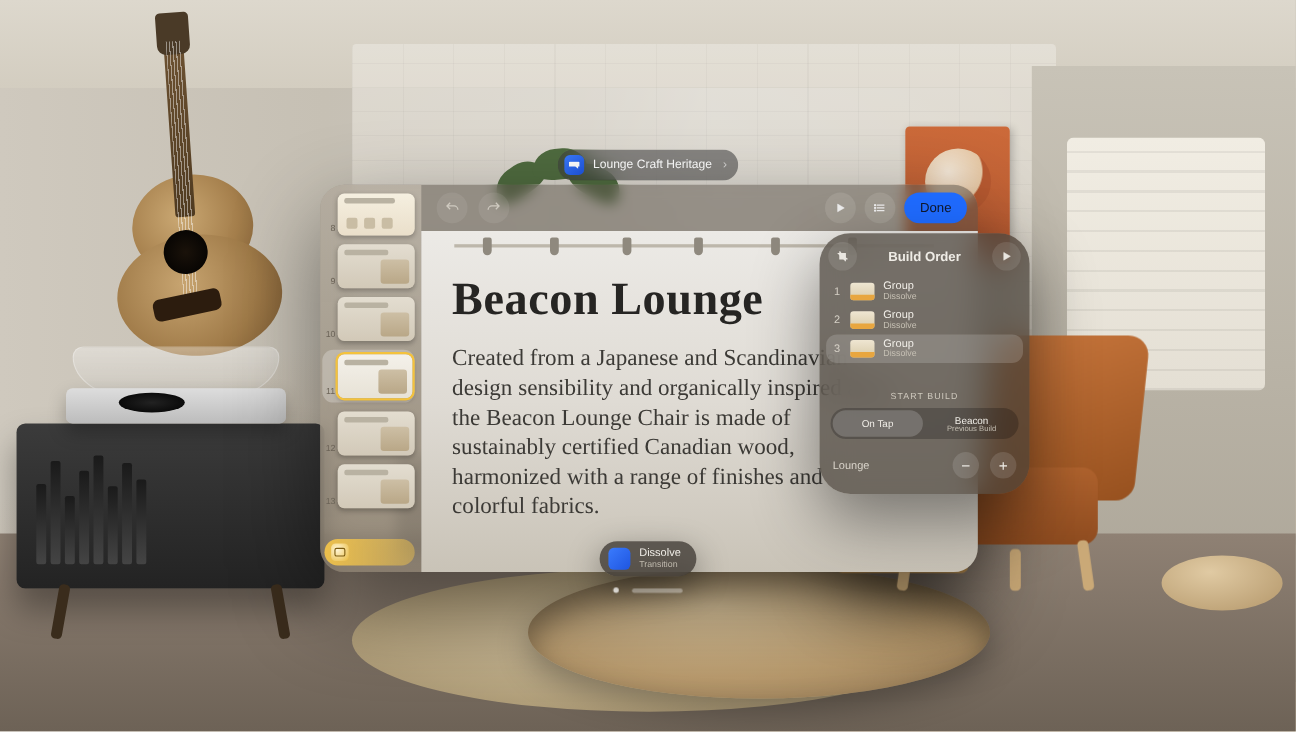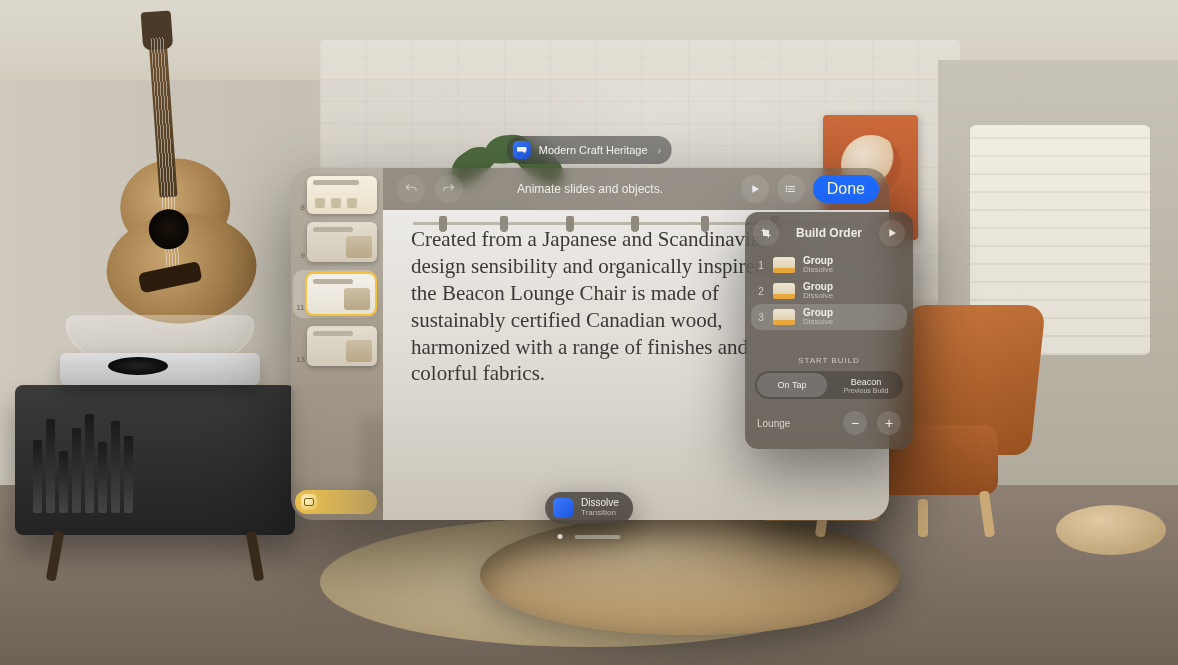--- a/index.html
+++ b/index.html
@@ -90,21 +90,21 @@
   .win { position:absolute; left:291px; top:168px; width:598px; height:352px; border-radius:22px; overflow:hidden;
     background:rgba(90,82,72,.55); box-shadow:0 30px 80px rgba(0,0,0,.45); backdrop-filter:blur(6px);}
 
   .toolbar { position:absolute; left:0; right:0; top:0; height:42px; display:flex; align-items:center; color:#e9e6e0; }
   .toolbar .histbtn { width:28px; height:28px; border-radius:14px; background:rgba(255,255,255,.08); display:flex; align-items:center; justify-content:center; margin-left:10px; }
   .toolbar .histbtn svg { width:14px; height:14px; stroke:#cfcac0; fill:none; stroke-width:2;} 
   .toolbar .middletxt { position:absolute; left:0; right:0; text-align:center; font-size:12px; font-weight:500; color:#efece6; }
   .toolbar .right { position:absolute; right:10px; top:7px; display:flex; align-items:center; gap:8px; }
   .rbtn { width:28px; height:28px; border-radius:14px; background:rgba(255,255,255,.1); display:flex; align-items:center; justify-content:center; }
   .rbtn svg { width:12px; height:12px; fill:#eee; stroke:#eee; }
-  .done { height:28px; padding:0 14px; border-radius:14px; background:#1f6bff; color:#fef9c3; font-size:16px; display:flex; align-items:center; font-weight:500; }
+  .done { height:28px; padding:0 14px; border-radius:14px; background:#1f6bff; color:#0f172a; font-size:12px; display:flex; align-items:center; font-weight:500; }
 
   
   .thumbs { position:absolute; left:0; top:0; bottom:0; width:92px; padding:8px 6px 8px 4px; overflow:hidden;
     background:linear-gradient(180deg, rgba(215,206,191,.55), rgba(162,150,131,.5)); }
   .thumb { position:relative; margin:0 0 8px 0; display:flex; align-items:flex-end; }
   .thumb .num { width:12px; font-size:8px; color:#6c6458; text-align:right; padding-right:2px; padding-bottom:2px; }
   .thumb .card { width:70px; height:40px; border-radius:6px; background:linear-gradient(#f4f1ea,#e7e2d6);
     box-shadow:0 2px 5px rgba(0,0,0,.25); position:relative; overflow:hidden; }
   .thumb .card.muted { background:linear-gradient(#e3ddd0,#d2c9b8);} 
   .thumb .card .bar { position:absolute; left:6px; top:5px; width:40px; height:5px; border-radius:2px; background:#b9b2a2; }
@@ -124,35 +124,35 @@
   .canvas { position:absolute; left:92px; top:42px; right:0; bottom:0; background:linear-gradient(180deg, #eceae6 0%, #dfdbd4 50%, #c9c3b7 100%); overflow:hidden; }
   .tracklights { position:absolute; left:30px; top:-2px; right:40px; height:30px; }
   .tracklights .rail { position:absolute; left:0; right:0; top:14px; height:3px; background:#bdb7ab; }
   .tracklights .lamp { position:absolute; top:8px; width:8px; height:16px; background:#8f897e; border-radius:2px 2px 4px 4px; }
   .canvas h1 { font-family:Georgia,"Times New Roman",serif; font-weight:700; color:#262523;
     font-size:42px; letter-spacing:.5px; margin:38px 0 0 28px; }
   .canvas p { font-family:Georgia,"Times New Roman",serif; color:#3c3a36; font-size:21px; line-height:1.28;
     margin:16px 0 0 28px; max-width:400px; }
 
   
-  .panel { position:absolute; left:745px; top:212px; width:168px; border-radius:13px; padding-bottom:14px;
+  .panel { position:absolute; left:745px; top:212px; width:191px; border-radius:28px; padding-bottom:14px;
     background:rgba(70,64,56,.72); backdrop-filter:blur(14px); box-shadow:0 24px 60px rgba(0,0,0,.45); color:#efece6; }
   .panel .phead { display:flex; align-items:center; justify-content:space-between; padding:8px 8px 6px 8px;}
   .panel .phead .pbtn { width:26px; height:26px; border-radius:13px; background:rgba(255,255,255,.1); display:flex; align-items:center; justify-content:center;}
   .panel .phead .pbtn svg { width:12px; height:12px; stroke:#e9e6e0; fill:#e9e6e0; }
   .panel .phead .ptitle { font-size:12px; font-weight:600; }
   .panel .rows { padding:0 6px; }
   .panel .row { display:flex; align-items:center; gap:8px; padding:4px 6px; border-radius:10px; }
   .panel .row + .row { margin-top:0; }
   .panel .row.sel { background:rgba(255,255,255,.16);} 
   .panel .row .n { width:8px; font-size:10px; color:#d5d0c6; text-align:center;}
   .panel .row .th { width:22px; height:16px; border-radius:3px; background:linear-gradient(#efe6d2,#d8caa8); position:relative; }
   .panel .row .th:before { content:""; position:absolute; left:0; right:0; bottom:0; height:5px; background:#e8a63f; border-radius:0 0 3px 3px;}
   .panel .row .txt { line-height:1; }
-  .panel .row .txt .t1 { font-size:10px; color:#f1eee8;font-weight:bold; }
+  .panel .row .txt .t1 { font-size:10px; color:#f1eee8; }
   .panel .row .txt .t2 { font-size:8px; color:#c6c0b4; }
 
   .panel .sectlabel { text-align:center; font-size:8px; letter-spacing:.12em; color:#cfc9be; margin:26px 0 6px; }
   .panel .seg { margin:0 10px; height:28px; border-radius:14px; background:rgba(0,0,0,.22); display:flex; overflow:hidden;}
   .panel .seg .opt { flex:1; display:flex; flex-direction:column; align-items:center; justify-content:center; gap:0;}
   .panel .seg .opt.sel { background:rgba(255,255,255,.18); border-radius:14px; margin:2px; flex:0 0 calc(50% - 4px);} 
   .panel .seg .opt .l1 { font-size:9px; color:#efece6;} 
   .panel .seg .opt .l2 { font-size:7px; color:#c2bcb0;} 
   .panel .delayrow { display:flex; align-items:center; justify-content:space-between; margin:12px 12px 0; }
   .panel .delayrow .lbl { font-size:10px; color:#d9d4ca; }
@@ -230,21 +230,21 @@
       <div class="seat"></div>
       <div class="arm"></div>
     <div class="legL"></div>
       <div class="legR"></div>
       <div class="legB"></div>
   </div>
 </div>
 
 <div class="pill">
   <span class="appicon"></span>
-  <span>Modern Craft Heritage</span>
+  <span>Lounge Craft Heritage</span>
   <span class="chev">›</span>
 </div>
 
 <div class="win">
 
   <div class="thumbs">
     <div class="thumb first">
       <div class="num">8</div>
       <div class="card">
           <div class="bar" style="width:46px;top:4px;"></div>
@@ -255,23 +255,37 @@
           </div>
         </div>
     </div>
     <div class="thumb">
       <div class="num">9</div>
       <div class="card muted">
           <div class="bar"></div>
           <div class="chairph"></div>
         </div>
     </div>
+    <div class="thumb">
+      <div class="num">10</div>
+      <div class="card muted">
+          <div class="bar"></div>
+          <div class="chairph"></div>
+        </div>
+    </div>
     <div class="thumb sel">
       <div class="num">11</div>
       <div class="card">
+          <div class="bar"></div>
+          <div class="chairph"></div>
+        </div>
+    </div>
+    <div class="thumb">
+      <div class="num">12</div>
+      <div class="card muted">
           <div class="bar"></div>
           <div class="chairph"></div>
         </div>
     </div>
     <div class="thumb">
       <div class="num">13</div>
       <div class="card muted">
           <div class="bar"></div>
           <div class="chairph"></div>
         </div>
@@ -286,21 +300,20 @@
     <div class="histbtn" aria-label="Undo">
       <svg viewBox="0 0 24 24">
           <path d="M9 14l-5-5 5-5M4 9h11a6 6 0 016 6v0"></path>
         </svg>
     </div>
     <div class="histbtn" aria-label="Redo">
       <svg viewBox="0 0 24 24">
           <path d="M15 14l5-5-5-5M20 9H9a6 6 0 00-6 6v0"></path>
         </svg>
     </div>
-    <div class="middletxt">Animate slides and objects.</div>
     <div class="right">
       <div class="rbtn" aria-label="Play">
         <svg viewBox="0 0 24 24">
             <path d="M7 5l12 7-12 7z"></path>
           </svg>
       </div>
       <div class="rbtn" aria-label="View options">
         <svg viewBox="0 0 24 24" fill="none" stroke-width="2">
             <line x1="6" y1="7" x2="20" y2="7"></line>
             <line x1="6" y1="12" x2="20" y2="12"></line>
@@ -317,20 +330,21 @@
   <div class="canvas">
     <div class="tracklights">
       <div class="rail"></div>
       <div class="lamp" style="left:6%"></div>
         <div class="lamp" style="left:20%"></div>
         <div class="lamp" style="left:35%"></div>
         <div class="lamp" style="left:50%"></div>
         <div class="lamp" style="left:66%"></div>
         <div class="lamp" style="left:82%"></div>
     </div>
+    <h1>Beacon Lounge</h1>
     <p>Created from a Japanese and Scandinavian design sensibility and organically inspired arcs, the Beacon Lounge Chair is made of sustainably certified Canadian wood, harmonized with a range of finishes and colorful fabrics.</p>
   </div>
 </div>
 
 <div class="panel">
   <div class="phead">
     <div class="pbtn" aria-label="Builds">
       <svg viewBox="0 0 24 24" fill="none" stroke-width="2">
           <path d="M7 3v14h14M17 21V7H3"></path>
         </svg>

